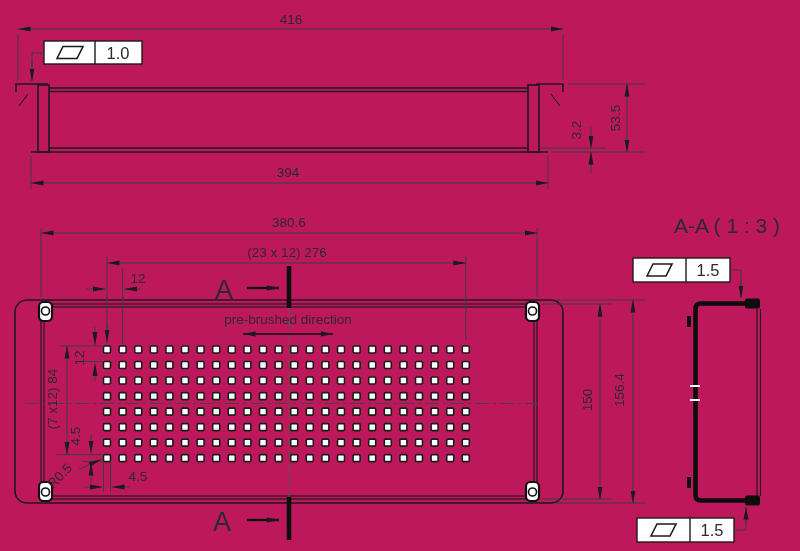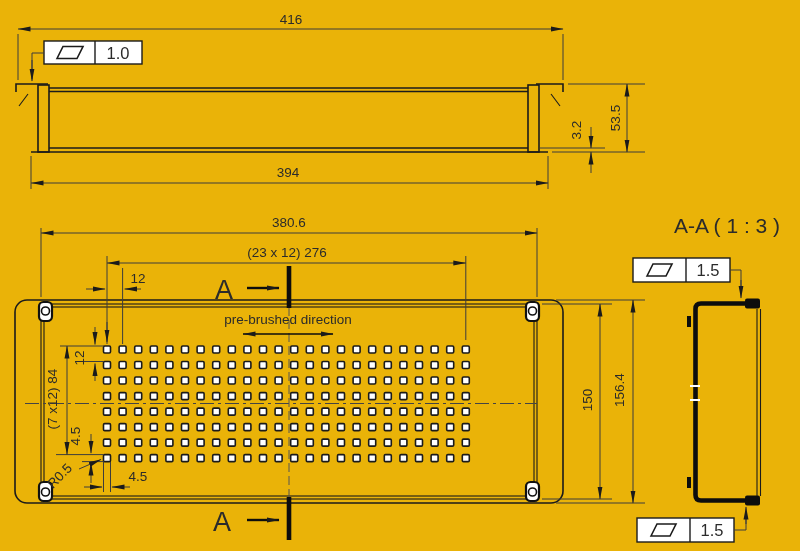--- a/index.html
+++ b/index.html
@@ -1,16 +1,16 @@
 <!DOCTYPE html>
 <html><head>
 <meta charset="utf-8">
 <style>
   html,body{margin:0;padding:0;background:#ffffff;}
-  .stage{width:800px;height:551px;background:#eab308;position:relative;overflow:hidden;}
+  .stage{width:800px;height:551px;background:#be185d;position:relative;overflow:hidden;}
   svg{display:block;}
   text{font-family:"Liberation Sans","DejaVu Sans",sans-serif;fill:#2b2b2b;}
   .dimtxt{font-size:13.5px;}
   .bigtxt{font-size:27px;}
   .titletxt{font-size:21px;}
   .fcftxt{font-size:16.5px;}
   .geo{stroke:#1b1b1b;stroke-width:1.6;fill:none;}
   .geothin{stroke:#1b1b1b;stroke-width:1.1;fill:none;}
   .dim{stroke:#3d3d3d;stroke-width:1;fill:none;}
   .thick{stroke:#0d0d0d;stroke-width:4.6;fill:none;}

